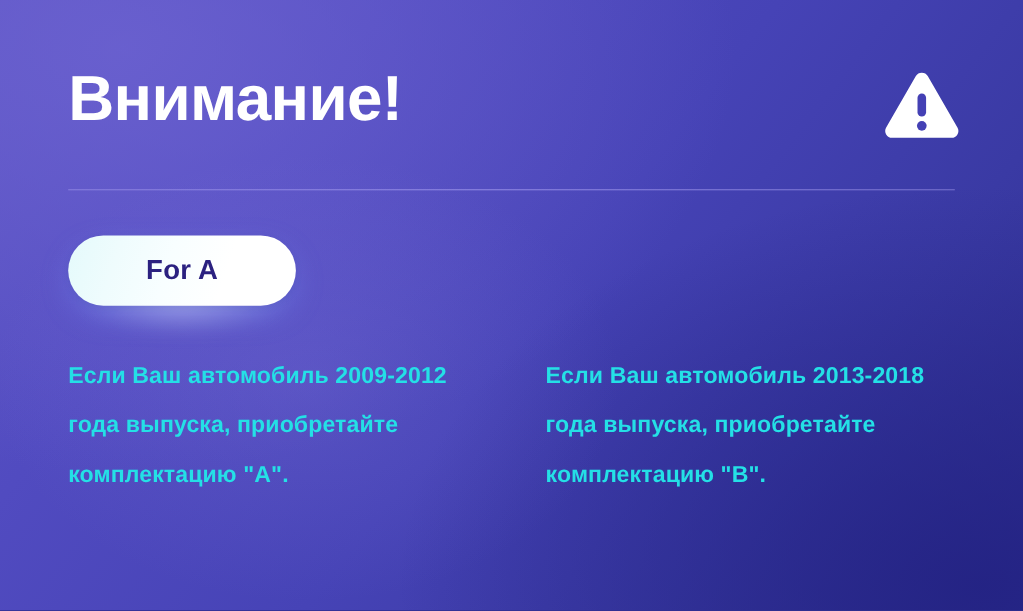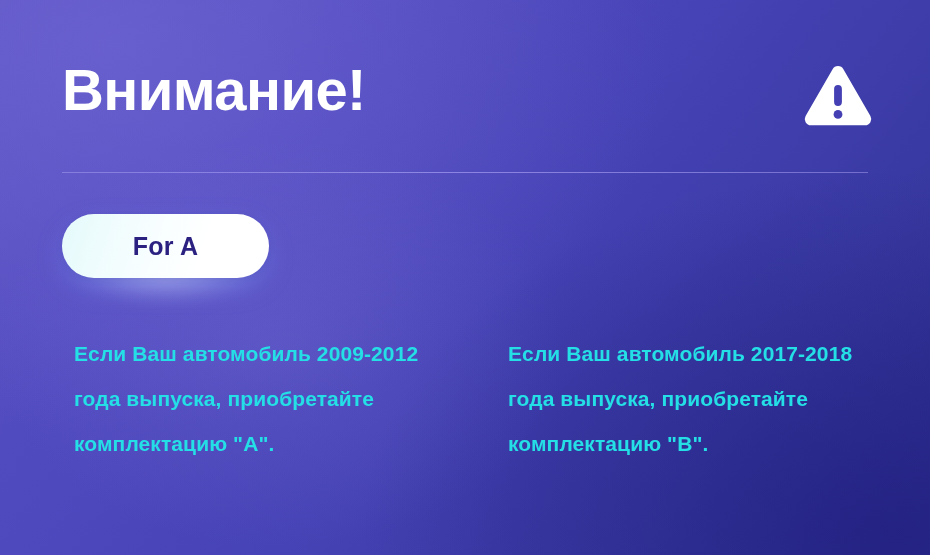--- a/index.html
+++ b/index.html
@@ -126,21 +126,21 @@
   }
   .pill-label {
     font-size: 25px;
     font-weight: bold;
     color: #2B2180;
     letter-spacing: 0.2px;
     line-height: 1;
   }
 
   .body-text {
-    margin: 12px;
+    margin: 0;
     padding: 0;
     position: absolute;
     top: 105px;
     left: 0;
     width: 392px;
     font-size: 21px;
     font-weight: bold;
     line-height: 45px;
     color: #24E0E6;
     letter-spacing: 0.1px;
@@ -169,17 +169,17 @@
       <div class="pill-wrap">
         <div class="pill-glow"></div>
         <div class="pill">
           <span class="pill-label">For A</span>
         </div>
       </div>
       <p class="body-text">Если Ваш автомобиль 2009-2012 года выпуска, приобретайте комплектацию "А".</p>
     </div>
 
     <div class="col col-b">
-      <p class="body-text">Если Ваш автомобиль 2017-2018 года выпуска, приобретайте комплектацию "B".</p>
+      <p class="body-text">Если Ваш автомобиль 2013-2018 года выпуска, приобретайте комплектацию "B".</p>
     </div>
 
   </div>
 </div>
 
 </body></html>

